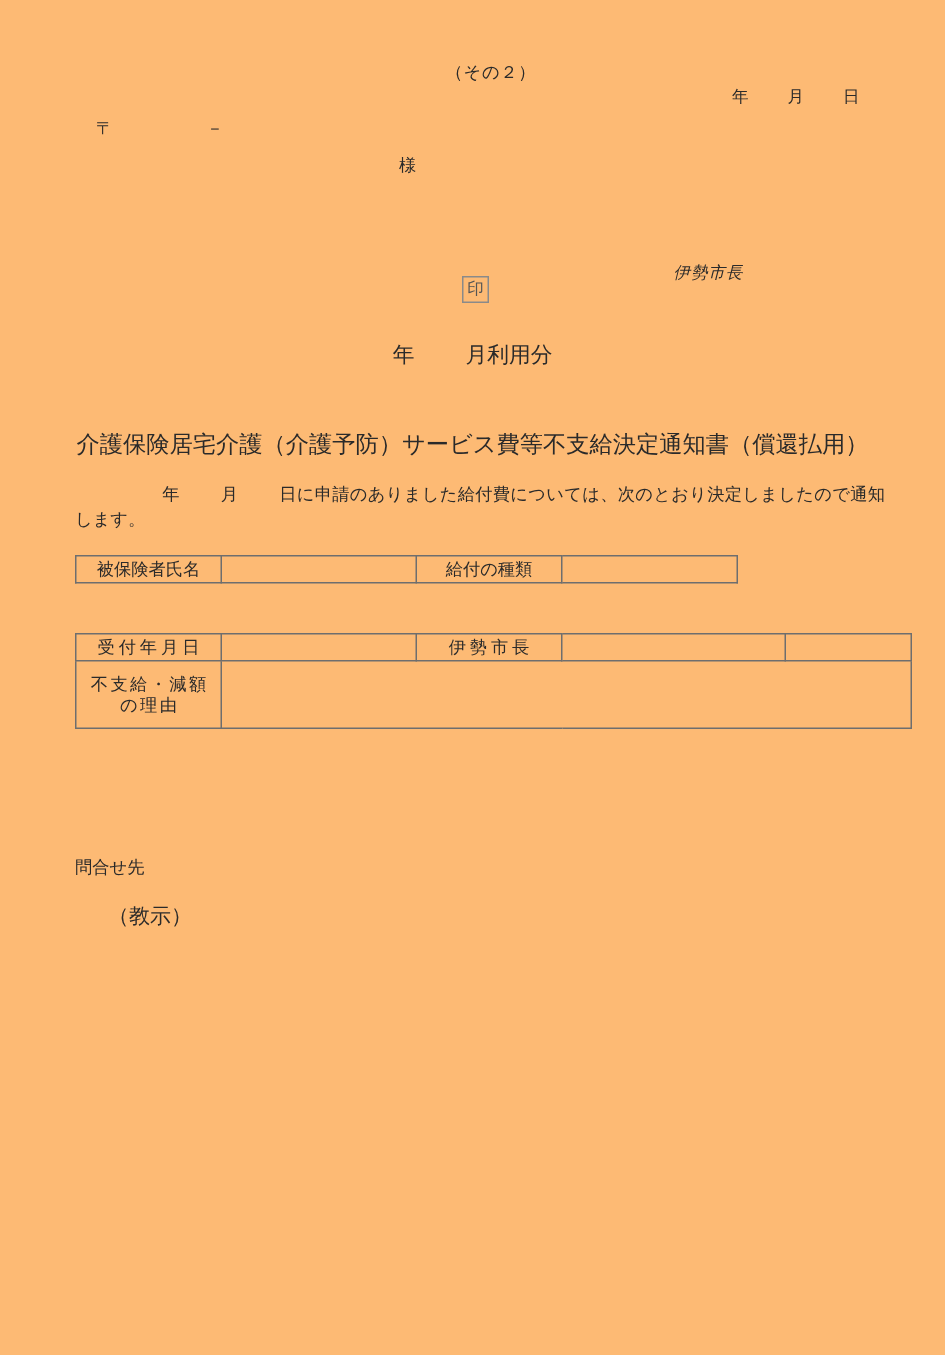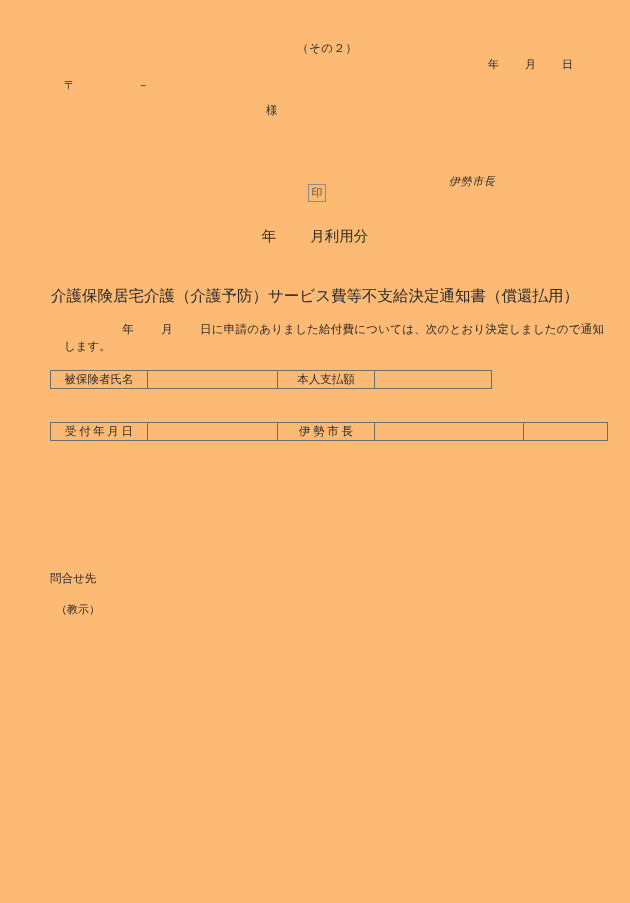--- a/index.html
+++ b/index.html
@@ -90,21 +90,21 @@
     top: 262px;
     width: 530px;
     text-align: center;
     font-size: 15.5px;
     line-height: 22px;
     margin-top: 23px;
   }
 
   
   .body-text {
-    left: 64px;
+    left: 50px;
     top: 321px;
     width: 540px;
     font-size: 11.5px;
     line-height: 17px;
     text-align: justify;
   }
   .body-text .indent { display: inline-block; width: 58px; }
   .body-text .sp { display: inline-block; width: 27px; }
 
   
@@ -143,23 +143,23 @@
   }
 
   
   .contact {
     left: 50px;
     top: 571px;
     font-size: 11.5px;
     white-space: nowrap;
   }
   .instruction {
-    left: 56px;
+    left: 72px;
     top: 602px;
-    font-size: 11px;
+    font-size: 14px;
     white-space: nowrap;
   }
 </style>
 </head>
 <body>
 
 <div id="page">
 
   <div class="abs form-number">（その２）</div>
 
@@ -191,21 +191,21 @@
     <colgroup>
       <col style="width:97px">
         <col style="width:130px">
       <col style="width:97px">
         <col style="width:117px">
     </colgroup>
     <tbody>
       <tr>
         <td class="label">被保険者氏名</td>
         <td class="blank"></td>
-        <td class="label">本人支払額</td>
+        <td class="label">給付の種類</td>
         <td class="blank"></td>
       </tr>
     </tbody>
   </table>
 
   <table class="doc abs" id="table-decision">
     <colgroup>
       <col style="width:97px">
         <col style="width:130px">
       <col style="width:97px">
@@ -221,19 +221,26 @@
         <td class="label">
           <span class="spread s1">伊勢市長</span>
         </td>
         <td class="blank"></td>
         <td class="noborder"></td>
       </tr>
 
 
 
 
+      <tr>
+        <td class="label two-line" style="height:42px">
+          <span class="spread s3">不支給・減額</span><br>
+          <span class="spread s3">の理由</span>
+        </td>
+        <td class="blank" colspan="4"></td>
+      </tr>
     </tbody>
   </table>
 
   <div class="abs contact">問合せ先</div>
   <div class="abs instruction">（教示）</div>
 
 </div>
 
 </body></html>

